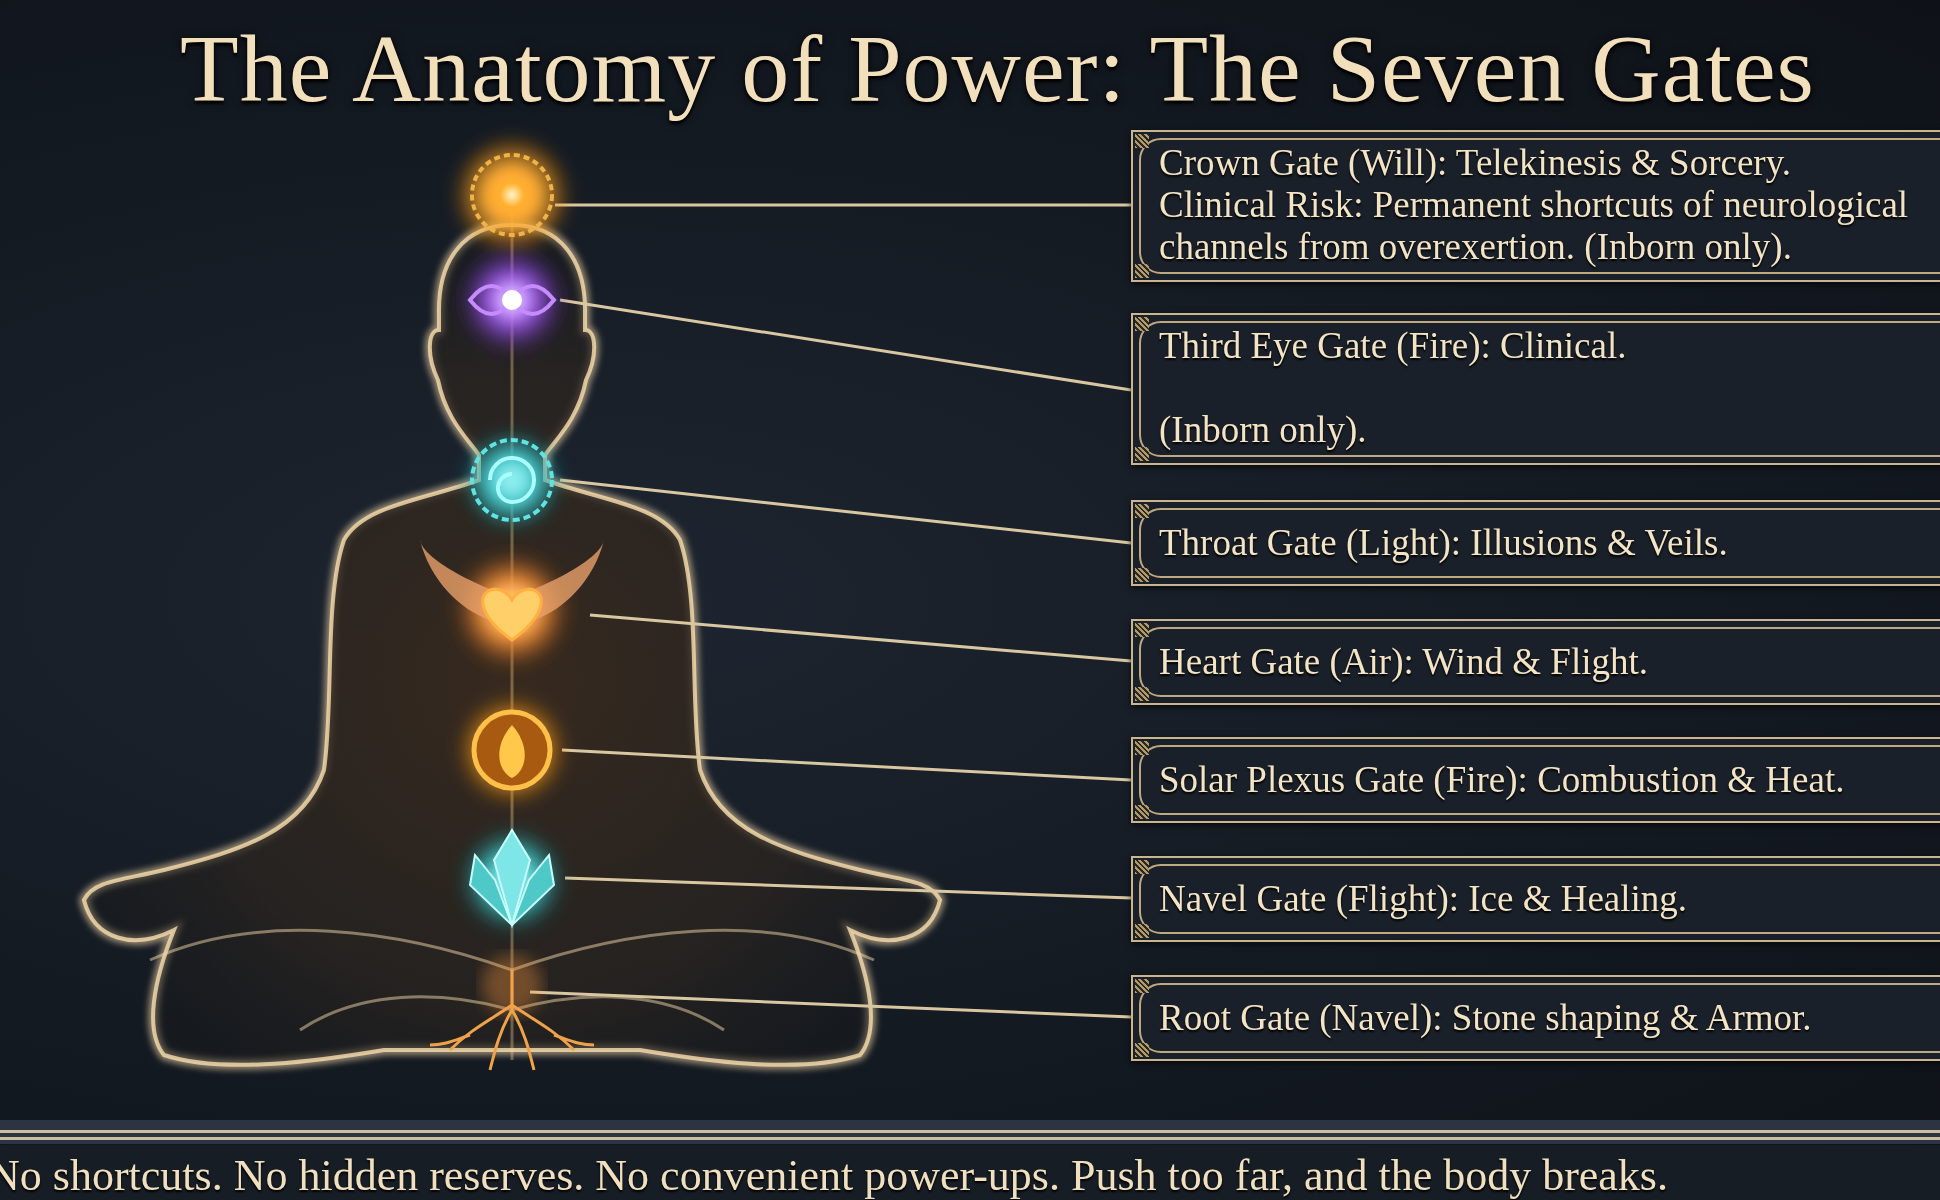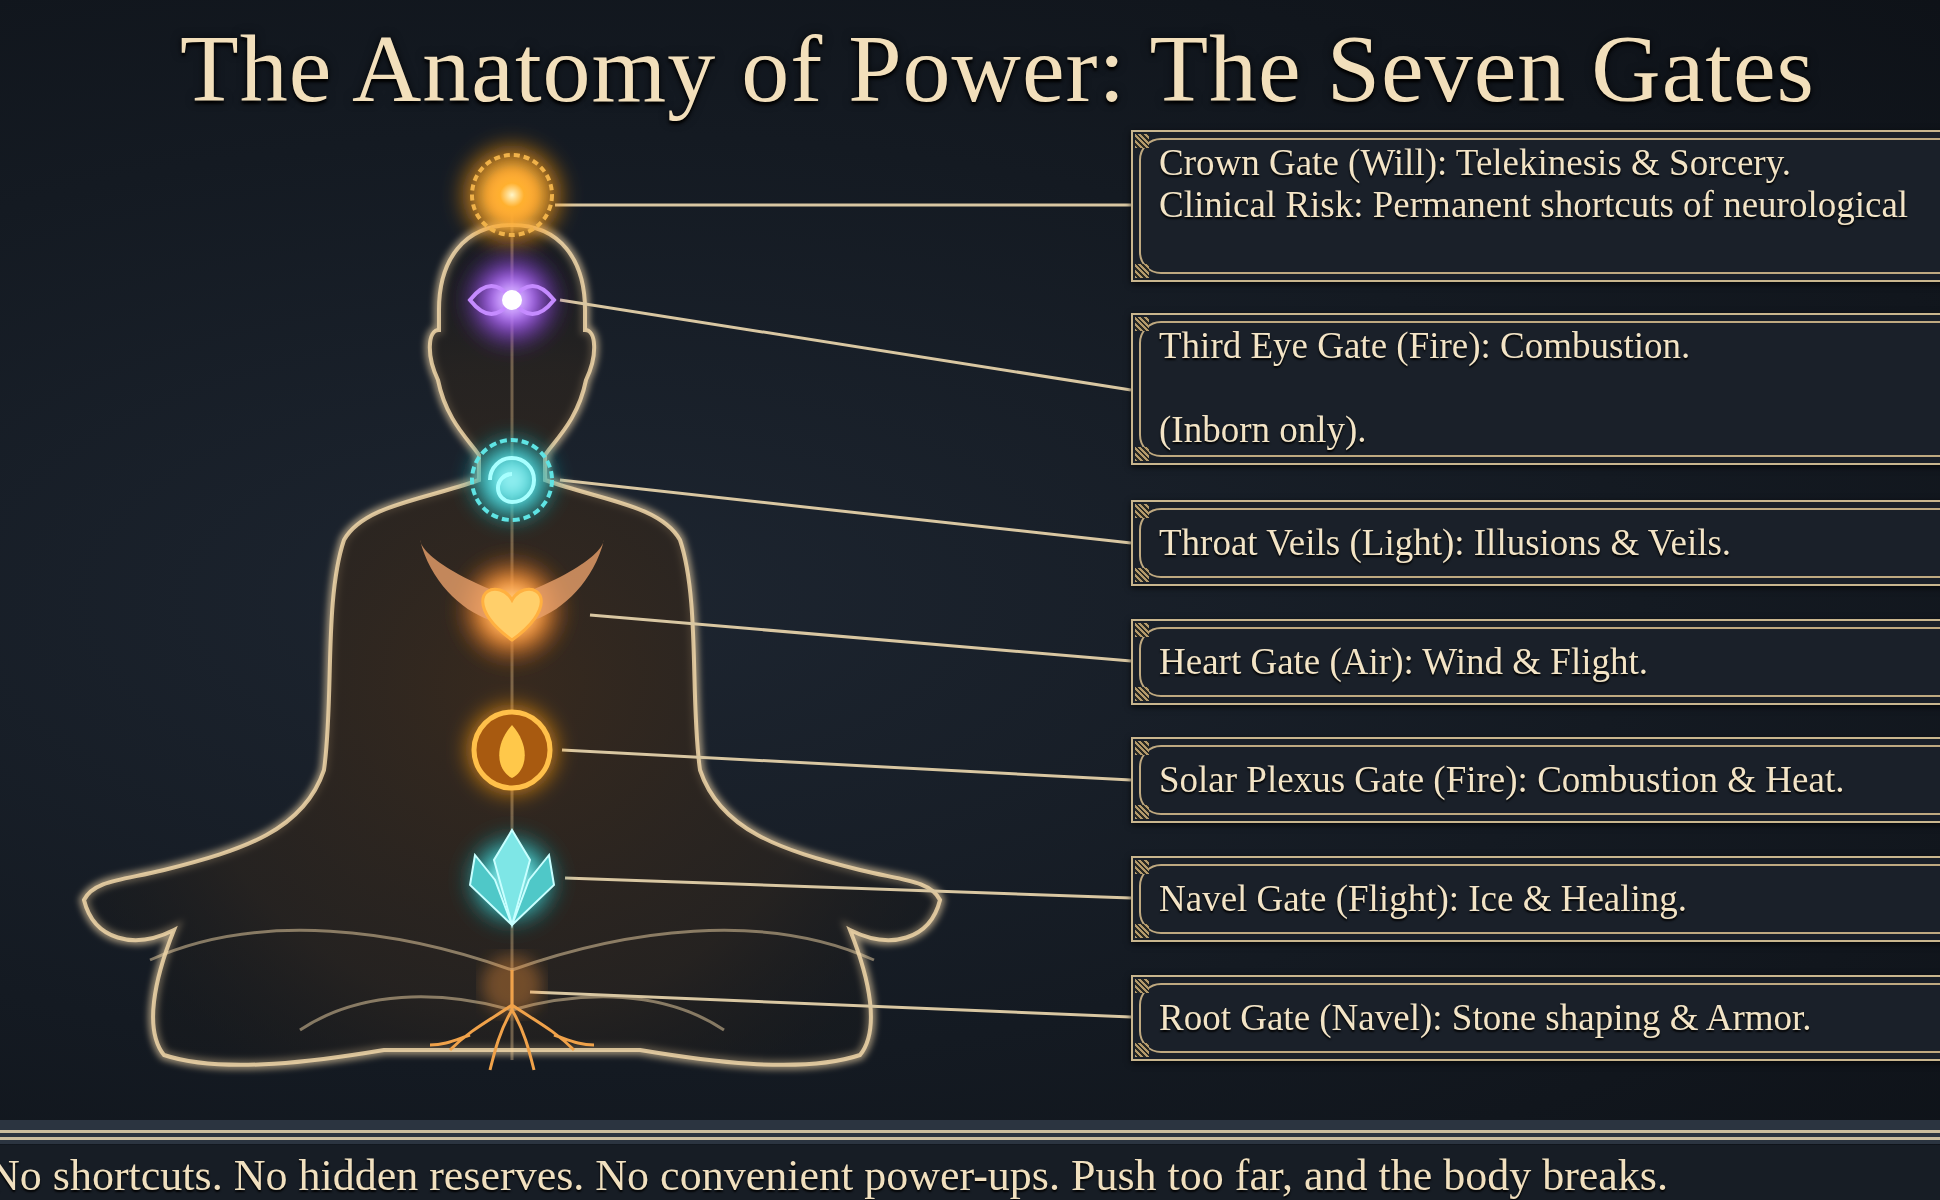--- a/index.html
+++ b/index.html
@@ -137,38 +137,39 @@
       <path d="M512 970 L512 1010 M512 1005 C490 1020 470 1030 450 1050 M512 1005 C534 1020 554 1030 574 1050 M512 1010 C500 1030 495 1050 490 1070 M512 1010 C524 1030 529 1050 534 1070 M470 1035 C455 1040 445 1045 430 1045 M554 1035 C569 1040 579 1045 594 1045"></path>
     </g>
   </svg>
 
   <div class="gate-box" style="top:130px;height:152px;">
     <span class="corner tl"></span>
     <span class="corner bl"></span>
     <div class="gate-text">
       <span class="gate-name">Crown Gate (Will):</span><span> Telekinesis &amp; Sorcery.</span><br>
       <span>Clinical Risk: Permanent shortcuts of neurological</span><br>
+      <span>channels from overexertion. (Inborn only).</span>
     </div>
   </div>
 
   <div class="gate-box" style="top:313px;height:152px;">
     <span class="corner tl"></span>
     <span class="corner bl"></span>
     <div class="gate-text">
-      <span class="gate-name">Third Eye Gate (Fire):</span><span> Combustion.</span><br>
+      <span class="gate-name">Third Eye Gate (Fire):</span><span> Clinical.</span><br>
       <br>
       <span>(Inborn only).</span>
     </div>
   </div>
 
   <div class="gate-box" style="top:500px;height:86px;">
     <span class="corner tl"></span>
     <span class="corner bl"></span>
     <div class="gate-text" style="padding-top:20px;">
-      <span class="gate-name">Throat Veils (Light):</span><span> Illusions &amp; Veils.</span>
+      <span class="gate-name">Throat Gate (Light):</span><span> Illusions &amp; Veils.</span>
     </div>
   </div>
 
   <div class="gate-box" style="top:619px;height:86px;">
     <span class="corner tl"></span>
     <span class="corner bl"></span>
     <div class="gate-text" style="padding-top:20px;">
       <span class="gate-name">Heart Gate (Air):</span><span> Wind &amp; Flight.</span>
     </div>
   </div>

